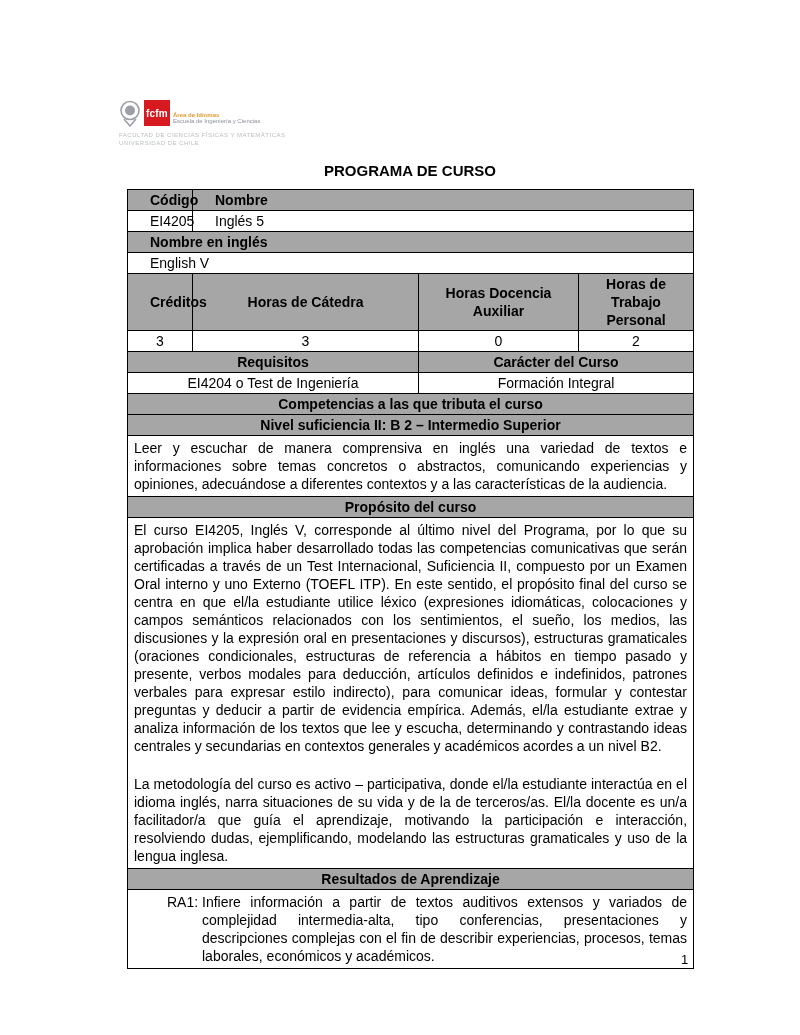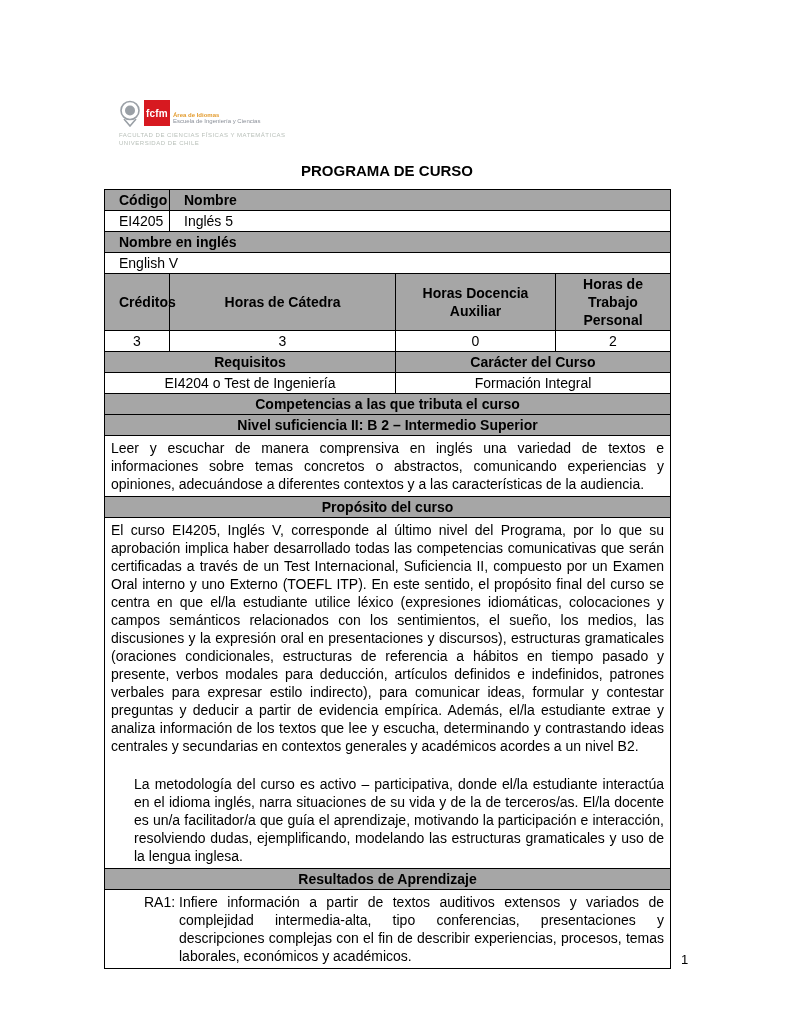--- a/index.html
+++ b/index.html
@@ -26,41 +26,41 @@
     font-size: 10px;
     display: flex; align-items: center; justify-content: center;
     letter-spacing: 0.2px;
   }
   .logo-side { display: flex; flex-direction: column; justify-content: flex-end; height: 26px; padding: 0 0 2px 3px; }
   .side1 { font-size: 6px; color: #e39b2d; font-weight: bold; white-space: nowrap; }
   .side2 { font-size: 6px; color: #8a8f98; white-space: nowrap; }
   .logo-sub { margin-top: 4px; font-size: 6px; color: #b9c0ba; letter-spacing: 0.5px; line-height: 1.4; }
 
   
-  .content { position: absolute; left: 104px; top: 162px; width: 566px; }
+  .content { position: absolute; left: 127px; top: 162px; width: 566px; }
   .doc-title { text-align: center; font-weight: bold; font-size: 15px; margin-bottom: 10px; }
 
   table.course { width: 566px; border-collapse: collapse; table-layout: fixed; }
   table.course td {
     border: 1px solid #000;
     font-size: 14px;
-    padding: 1px 14px;
+    padding: 1px 22px;
     vertical-align: top;
     line-height: 18px;
   }
   .hdr { background: #a6a6a6; font-weight: bold; }
   .center { text-align: center; }
   .vmid { vertical-align: middle !important; }
   .just {
     text-align: justify;
     font-size: 13.5px;
     line-height: 20px;
     padding: 3px 6px !important;
   }
-  .para + .para { margin-top: 20px; margin-left: 23px; }
+  .para + .para { margin-top: 20px; }
   .ra-row { display: flex; }
   .ra-label { flex: 0 0 68px; padding-left: 33px; }
   .ra-text { flex: 1; text-align: justify; }
 
   .page-num { position: absolute; left: 681px; top: 952px; font-size: 13px; }
 </style>
 </head>
 <body>
 
 <div class="page">

